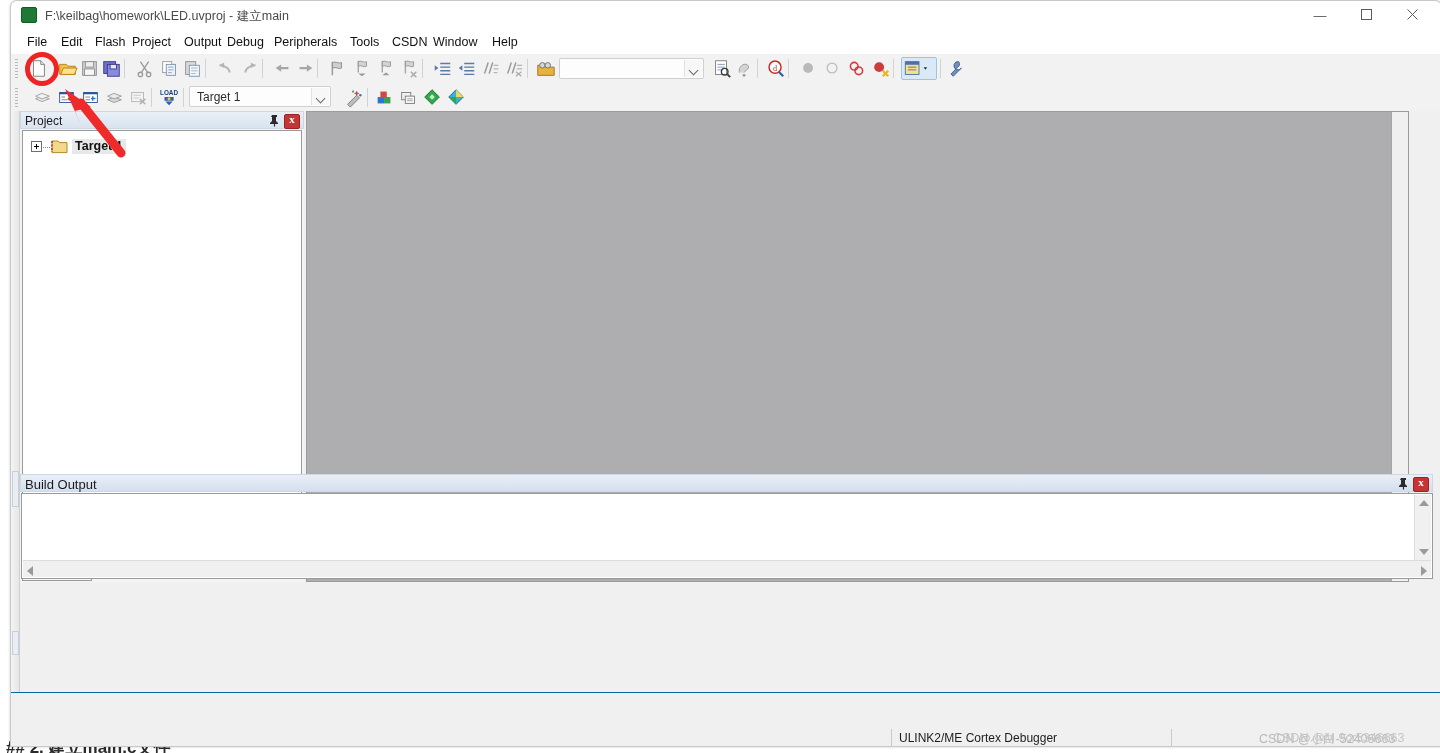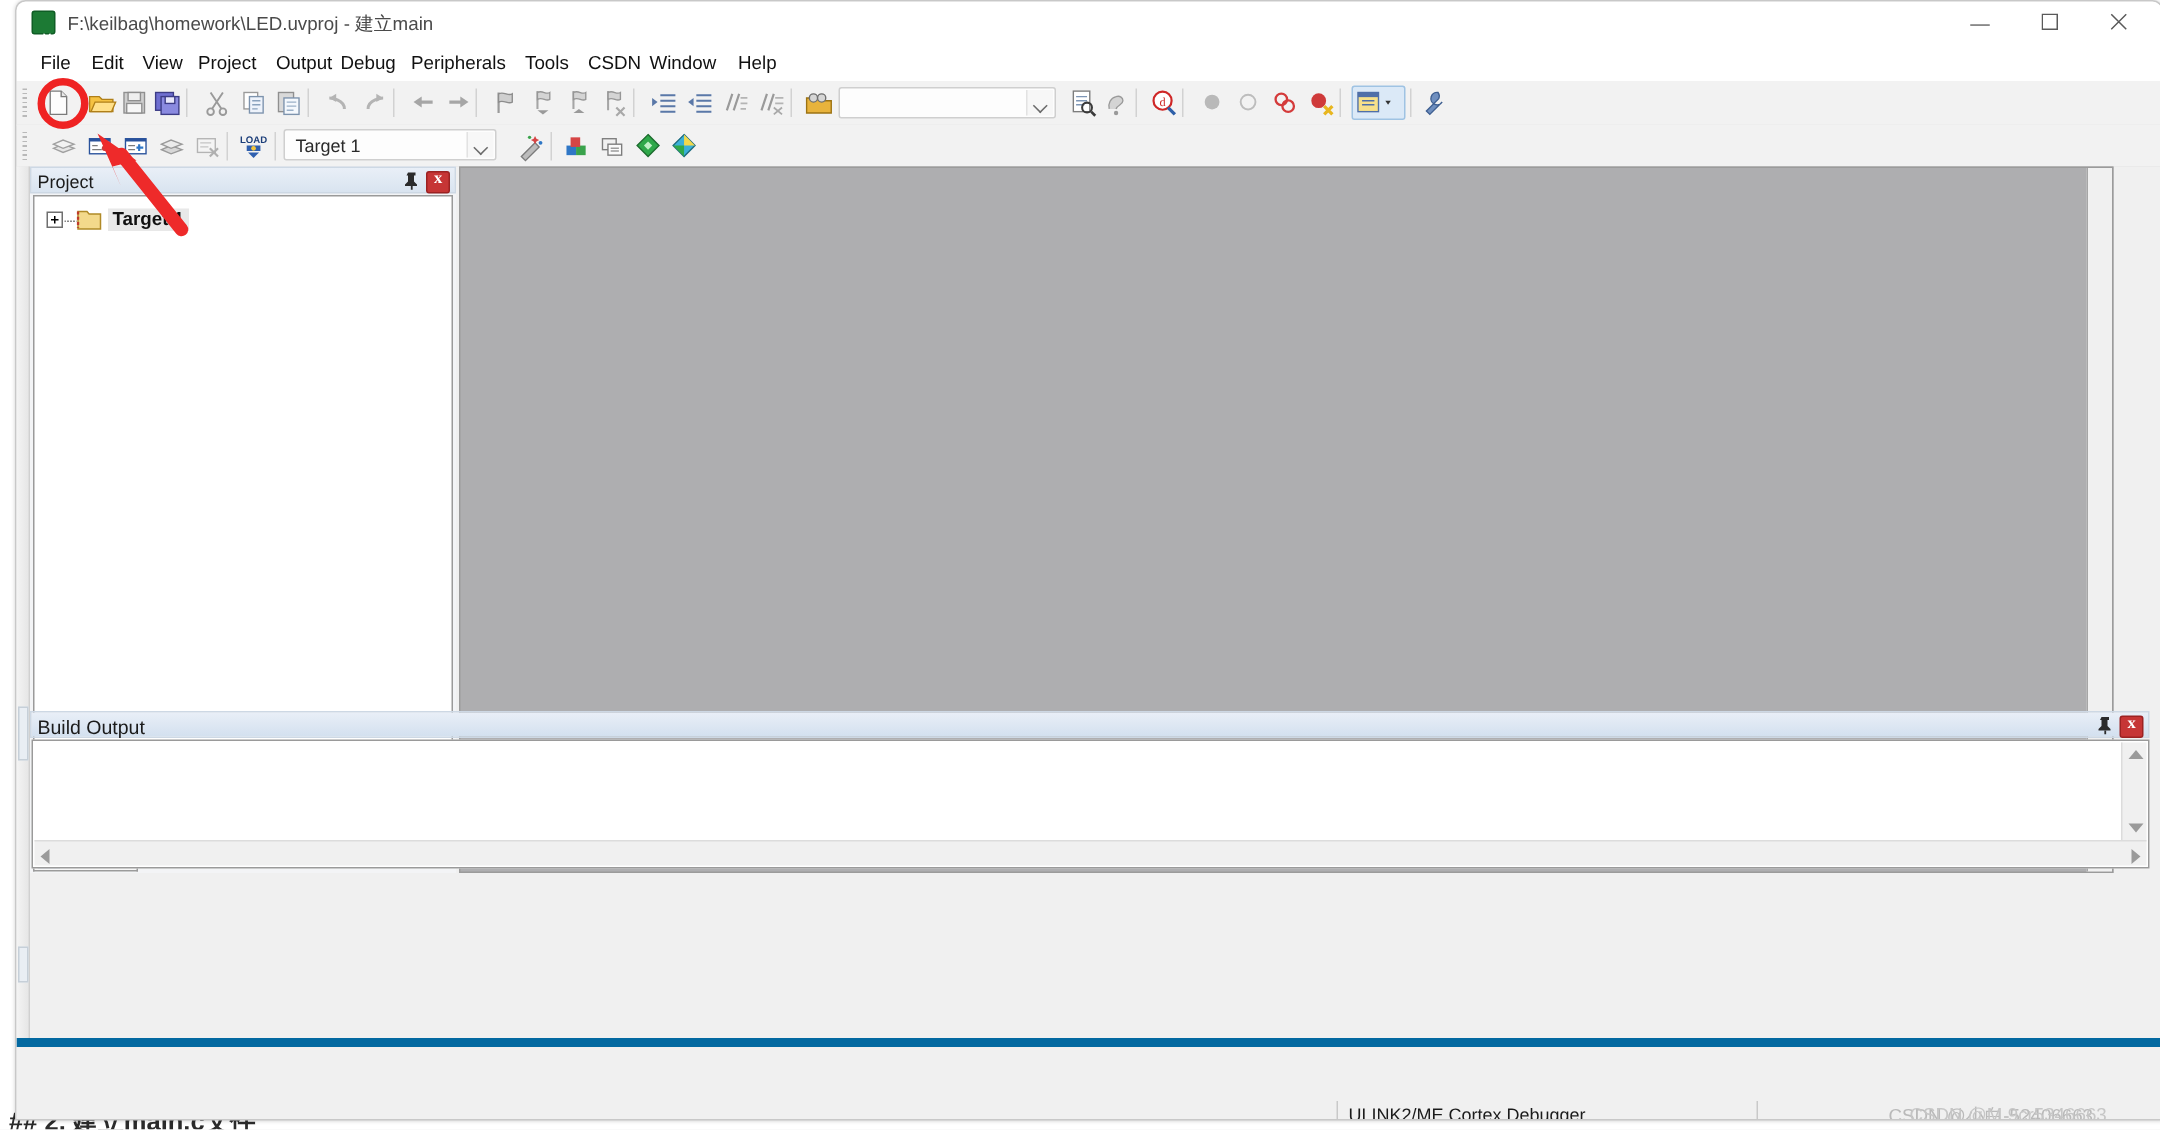--- a/index.html
+++ b/index.html
@@ -206,21 +206,21 @@
   }
   .sb-arrow{position:absolute;width:0;height:0;}
   .sb-up{left:4px;top:5px;border-left:5px solid transparent;border-right:5px solid transparent;border-bottom:6px solid #9a9a9a;}
   .sb-down{left:4px;bottom:5px;border-left:5px solid transparent;border-right:5px solid transparent;border-top:6px solid #9a9a9a;}
   .sb-left{left:4px;top:5px;border-top:5px solid transparent;border-bottom:5px solid transparent;border-right:6px solid #9a9a9a;}
   .sb-right{right:4px;top:5px;border-top:5px solid transparent;border-bottom:5px solid transparent;border-left:6px solid #9a9a9a;}
 
   
   #statusbar{
     position:absolute;left:0;top:691px;width:100%;height:54px;
-    background:#f0f0f0;border-top:6px solid #0369a1;
+    background:#f0f0f0;border-top:1px solid #0369a1;
   }
   #status-sep1{position:absolute;left:880px;top:36px;width:1px;height:17px;background:#c9c9c9;}
   #status-sep2{position:absolute;left:1160px;top:36px;width:1px;height:17px;background:#c9c9c9;}
   #status-debugger{position:absolute;left:888px;top:38px;font-size:12px;color:#1b1b1b;white-space:nowrap;}
   #watermark{
     position:absolute;left:1248px;top:38px;font-size:12.5px;color:#b9b9b9;white-space:nowrap;
   }
   #watermark2{
     position:absolute;left:1262px;top:38px;font-size:12.5px;color:#c6c6c6;white-space:nowrap;
   }
@@ -260,21 +260,21 @@
         <svg width="11" height="11" viewBox="0 0 11 11">
             <path d="M0.5 0.5 L10.5 10.5 M10.5 0.5 L0.5 10.5" stroke="#5a5a5a" fill="none"></path>
           </svg>
       </span>
     </div>
   </div>
 
   <div id="menubar">
     <div class="menu-item" style="left:8px">File</div>
     <div class="menu-item" style="left:42px">Edit</div>
-    <div class="menu-item" style="left:76px">View</div>
+    <div class="menu-item" style="left:76px">Flash</div>
     <div class="menu-item" style="left:113px">Project</div>
     <div class="menu-item" style="left:165px">Output</div>
     <div class="menu-item" style="left:208px">Debug</div>
     <div class="menu-item" style="left:255px">Peripherals</div>
     <div class="menu-item" style="left:331px">Tools</div>
     <div class="menu-item" style="left:373px">CSDN</div>
     <div class="menu-item" style="left:414px">Window</div>
     <div class="menu-item" style="left:473px">Help</div>
   </div>
 

